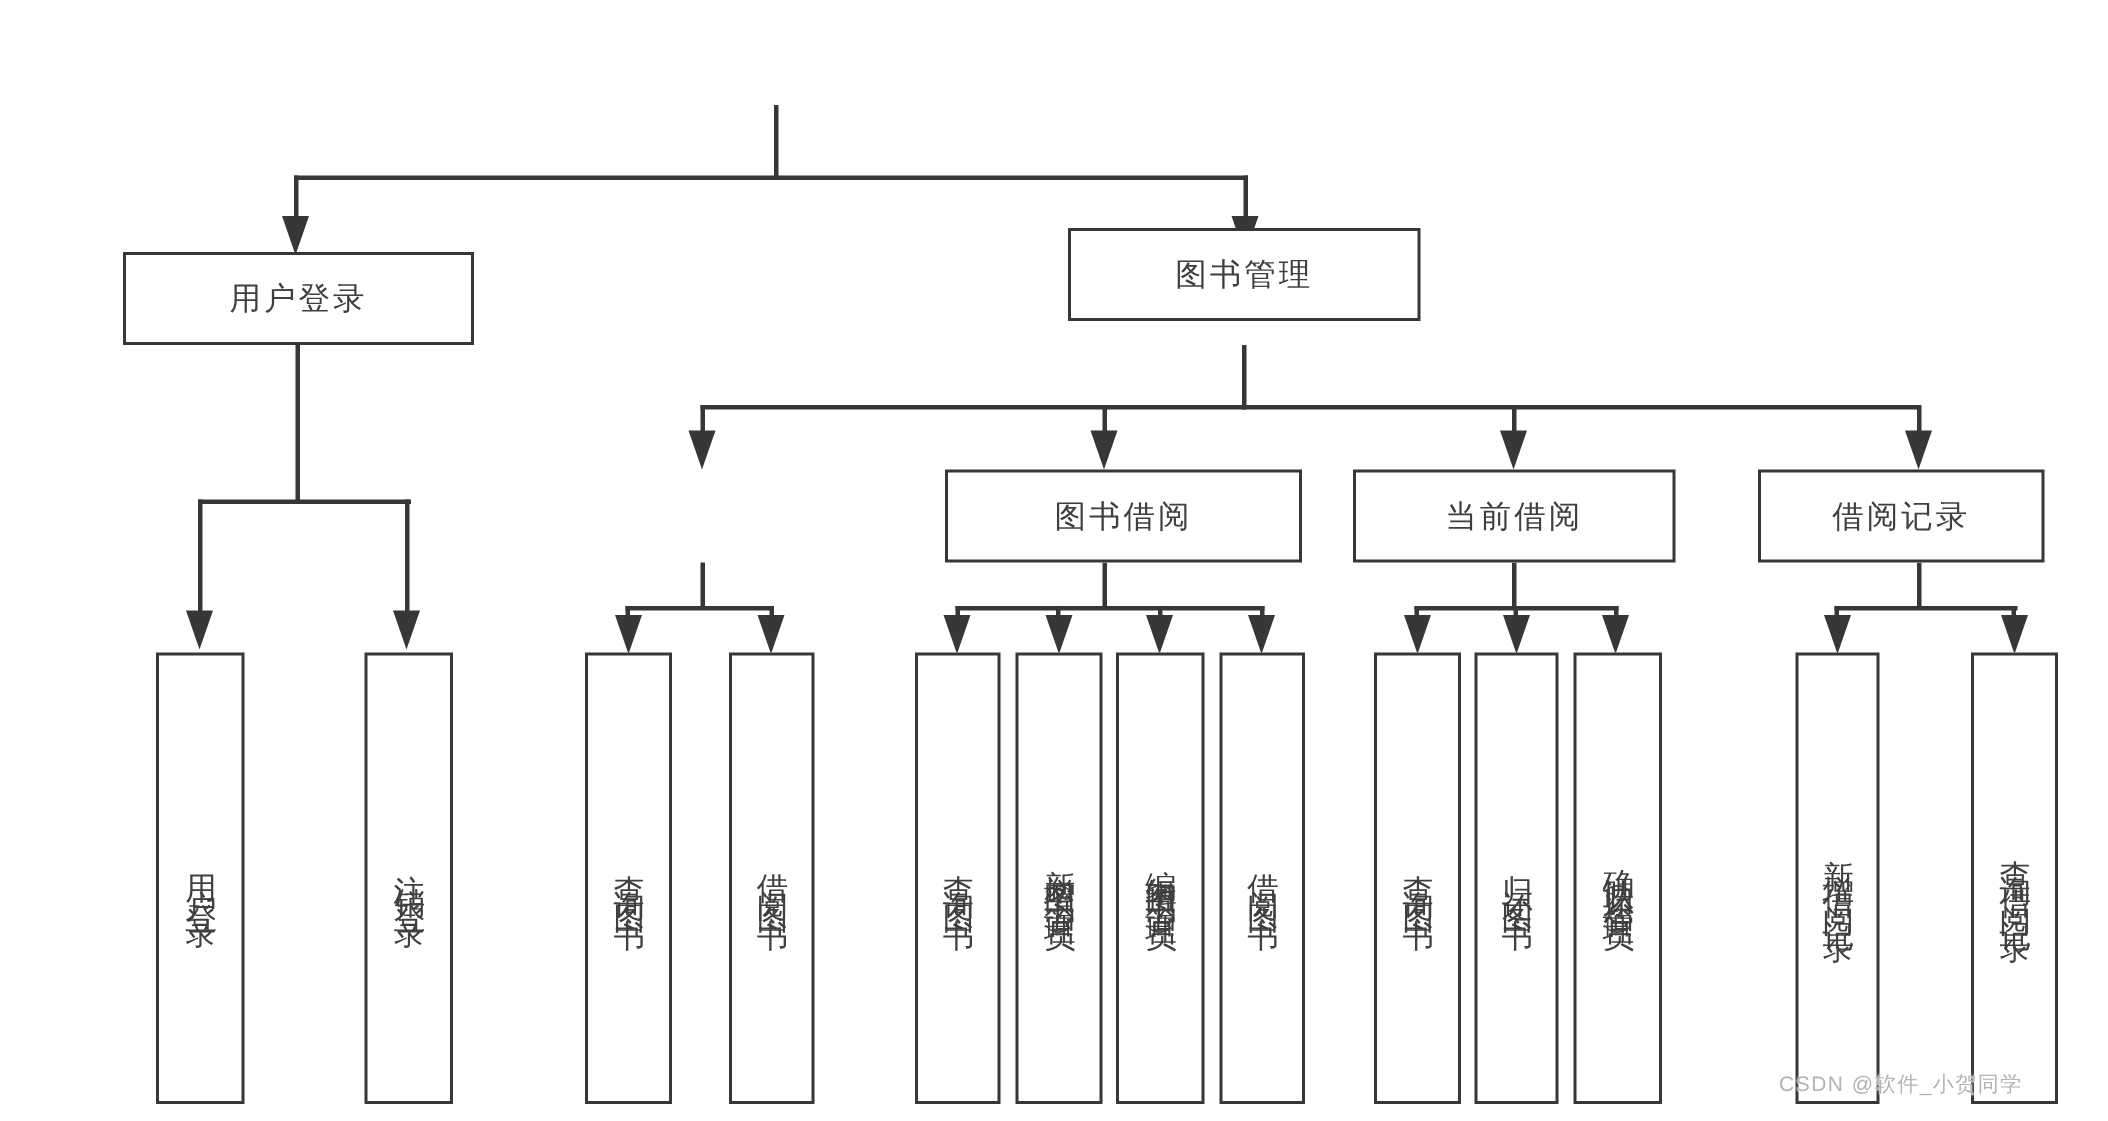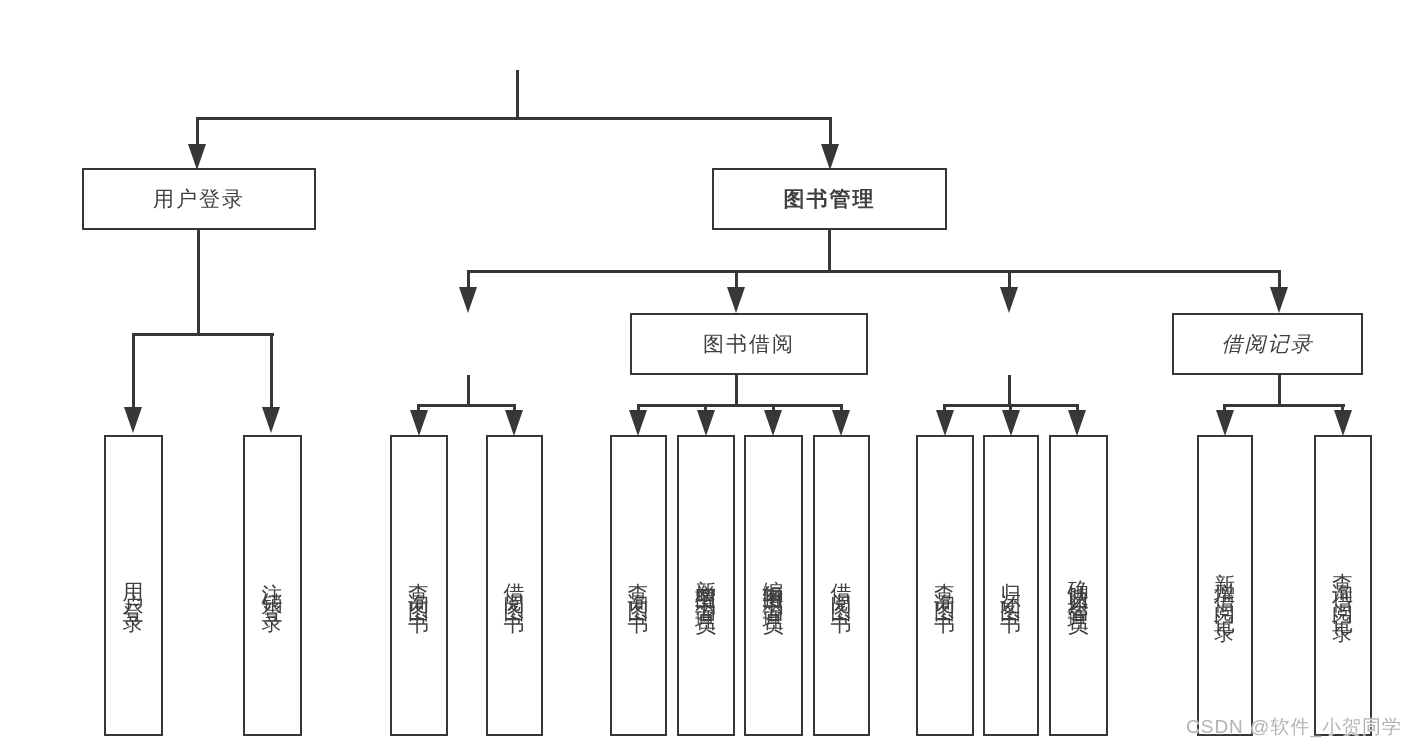--- a/index.html
+++ b/index.html
@@ -48,21 +48,21 @@
     width: 0; height: 0;
     border-left: 9px solid transparent;
     border-right: 9px solid transparent;
     border-top: 26px solid var(--line);
     z-index: 1;
   }
   .watermark {
     position: absolute;
     left: 1186px;
     top: 714px;
-    font-size: 19px;
+    font-size: 14px;
     letter-spacing: 1px;
     color: var(--watermark);
     white-space: nowrap;
     text-shadow: 0 0 2px rgba(255,255,255,0.95), 0 1px 1px rgba(255,255,255,0.9);
     z-index: 5;
   }
 </style>
 </head>
 <body>
 
@@ -72,21 +72,21 @@
   <div class="vl" style="left:516px; top:70px; height:48px;"></div>
   <div class="hl" style="left:196px; top:117px; width:636px;"></div>
   <div class="vl" style="left:196px; top:117px; height:30px;"></div>
   <div class="vl" style="left:829px; top:117px; height:30px;"></div>
   <div class="arrow" style="left:188px; top:144px;"></div>
   <div class="arrow" style="left:821px; top:144px;"></div>
 
   <div class="box" style="left:82px; top:168px; width:234px; height:62px;">
     <span class="h-label">用户登录</span>
   </div>
-  <div class="box" style="left:712px; top:168px; width:235px; height:62px;font-weight:bold;">
+  <div class="box" style="left:712px; top:152px; width:235px; height:62px;">
     <span class="h-label">图书管理</span>
   </div>
 
   <div class="vl" style="left:197px; top:230px; height:106px;"></div>
   <div class="hl" style="left:132px; top:333px; width:142px;"></div>
   <div class="vl" style="left:132px; top:333px; height:75px;"></div>
   <div class="vl" style="left:270px; top:333px; height:75px;"></div>
   <div class="arrow" style="left:124px; top:407px;"></div>
   <div class="arrow" style="left:262px; top:407px;"></div>
 
@@ -97,21 +97,24 @@
   <div class="vl" style="left:1008px; top:270px; height:18px;"></div>
   <div class="vl" style="left:1278px; top:270px; height:18px;"></div>
   <div class="arrow" style="left:459px; top:287px;"></div>
   <div class="arrow" style="left:727px; top:287px;"></div>
   <div class="arrow" style="left:1000px; top:287px;"></div>
   <div class="arrow" style="left:1270px; top:287px;"></div>
 
   <div class="box" style="left:630px; top:313px; width:238px; height:62px;">
     <span class="h-label">图书借阅</span>
   </div>
-  <div class="box" style="left:1172px; top:313px; width:191px; height:62px;font-style:italic;">
+  <div class="box" style="left:902px; top:313px; width:215px; height:62px;">
+    <span class="h-label">当前借阅</span>
+  </div>
+  <div class="box" style="left:1172px; top:313px; width:191px; height:62px;">
     <span class="h-label">借阅记录</span>
   </div>
 
   <div class="vl" style="left:467px; top:375px; height:31px;"></div>
   <div class="hl" style="left:417px; top:404px; width:99px;"></div>
   <div class="vl" style="left:417px; top:404px; height:10px;"></div>
   <div class="vl" style="left:513px; top:404px; height:10px;"></div>
   <div class="arrow" style="left:410px; top:410px;"></div>
   <div class="arrow" style="left:505px; top:410px;"></div>
 

